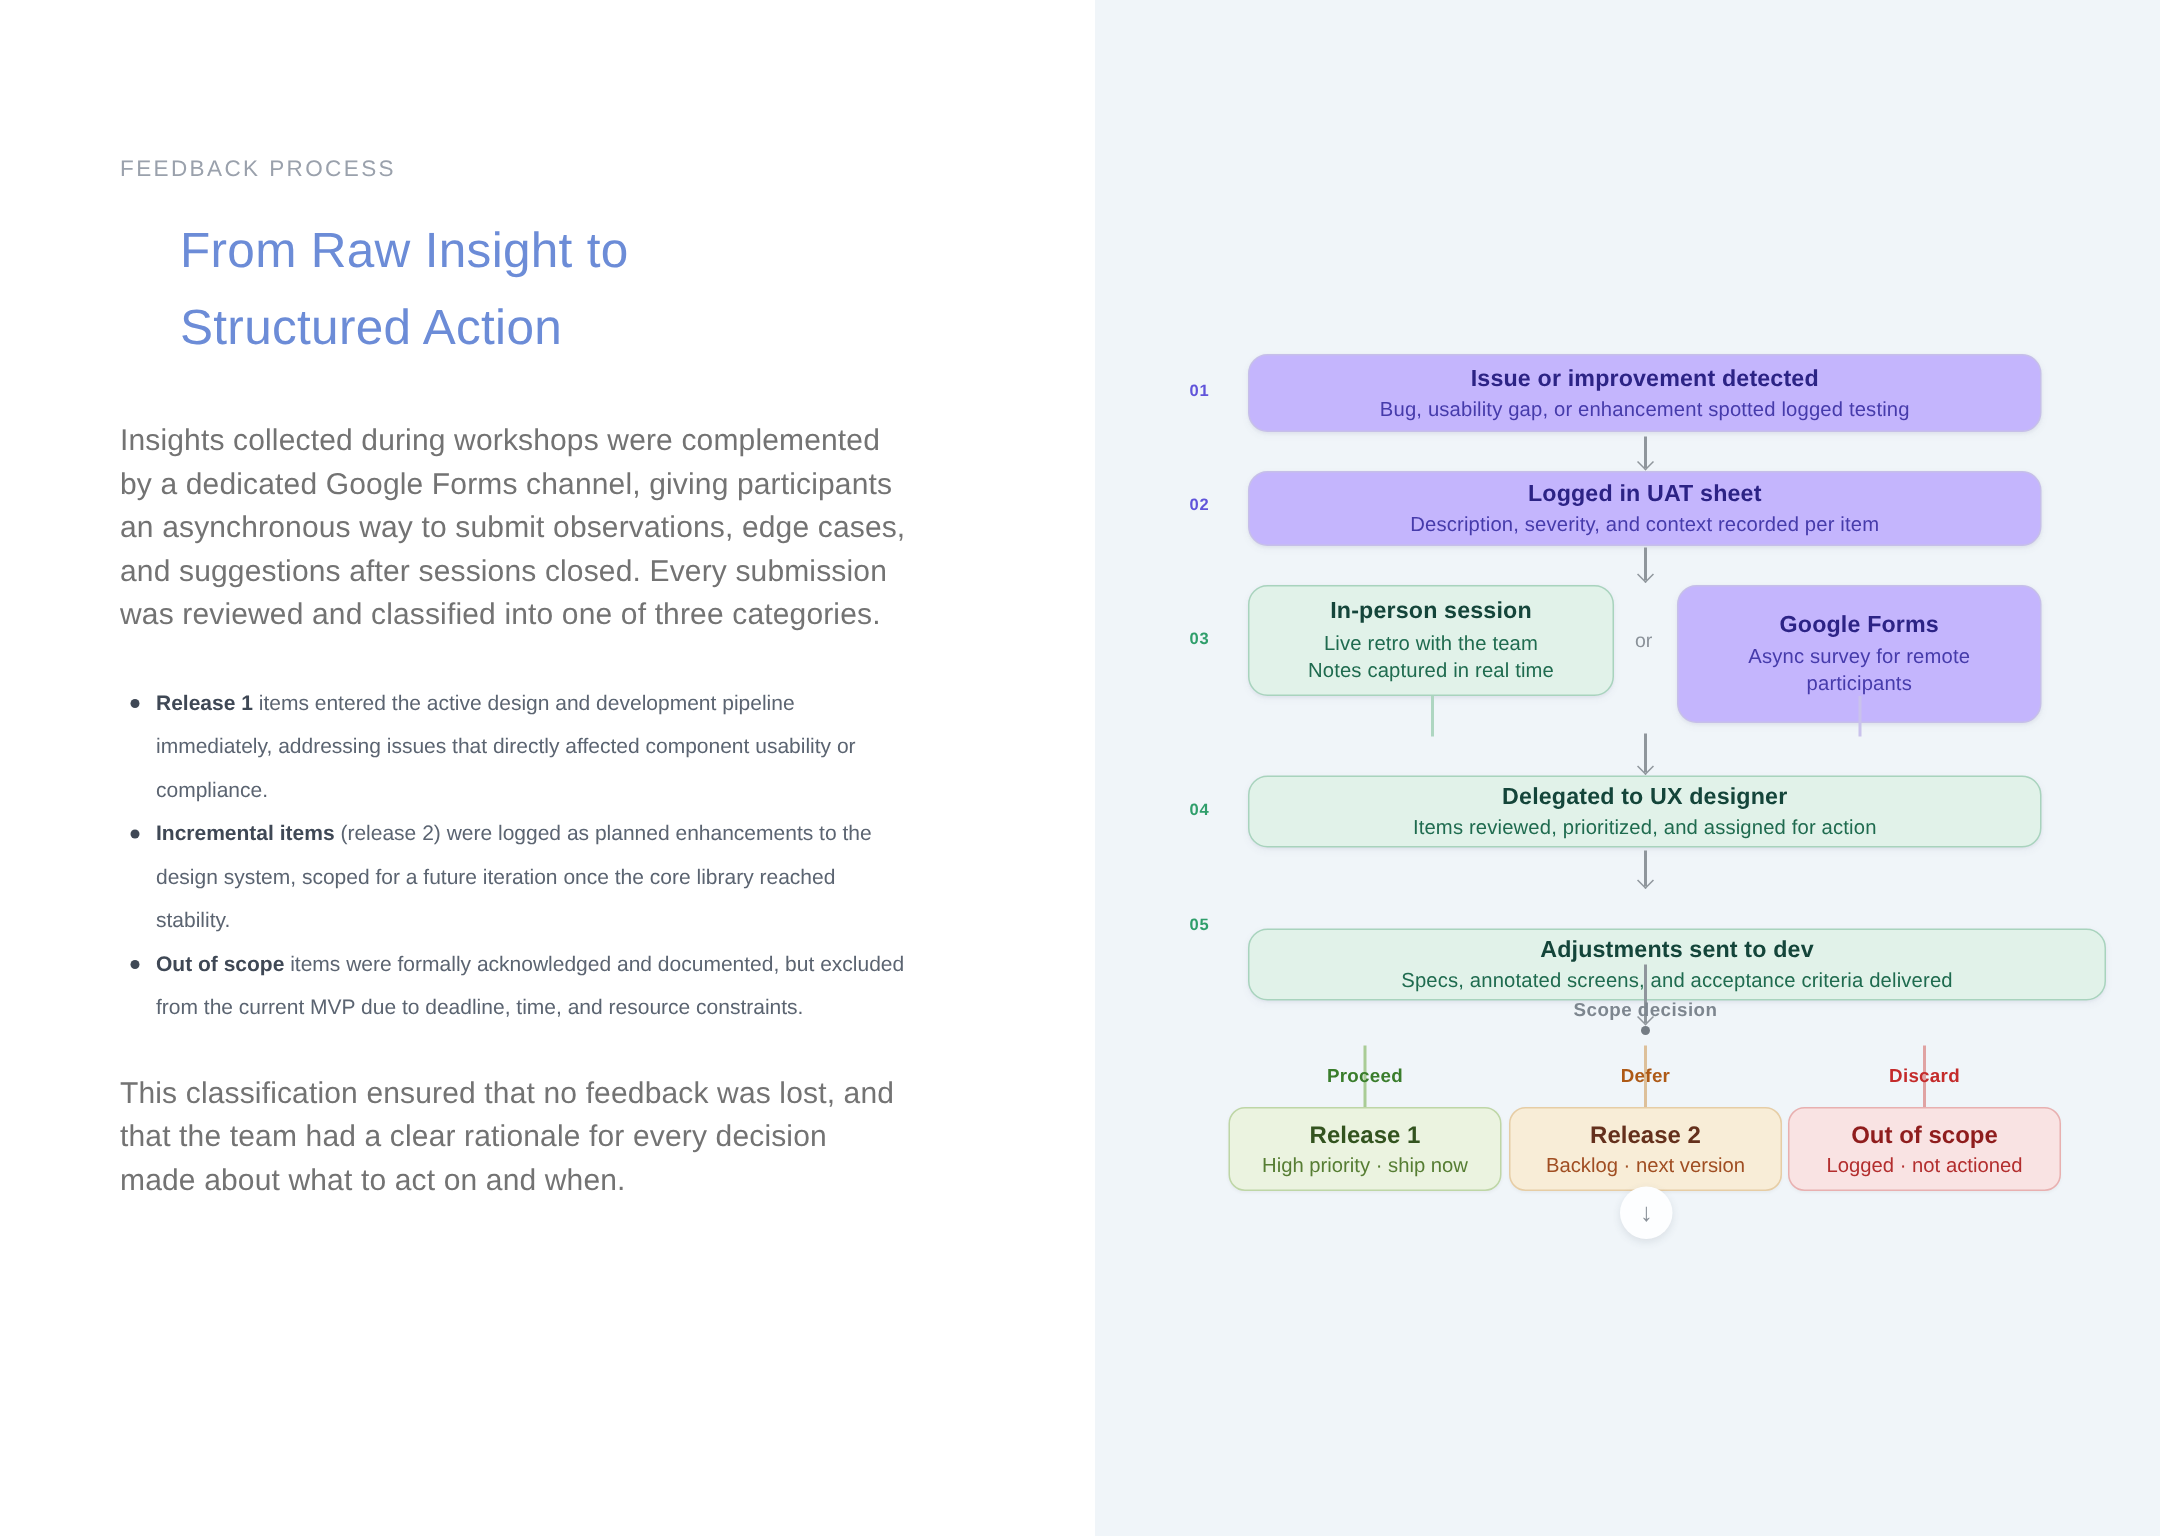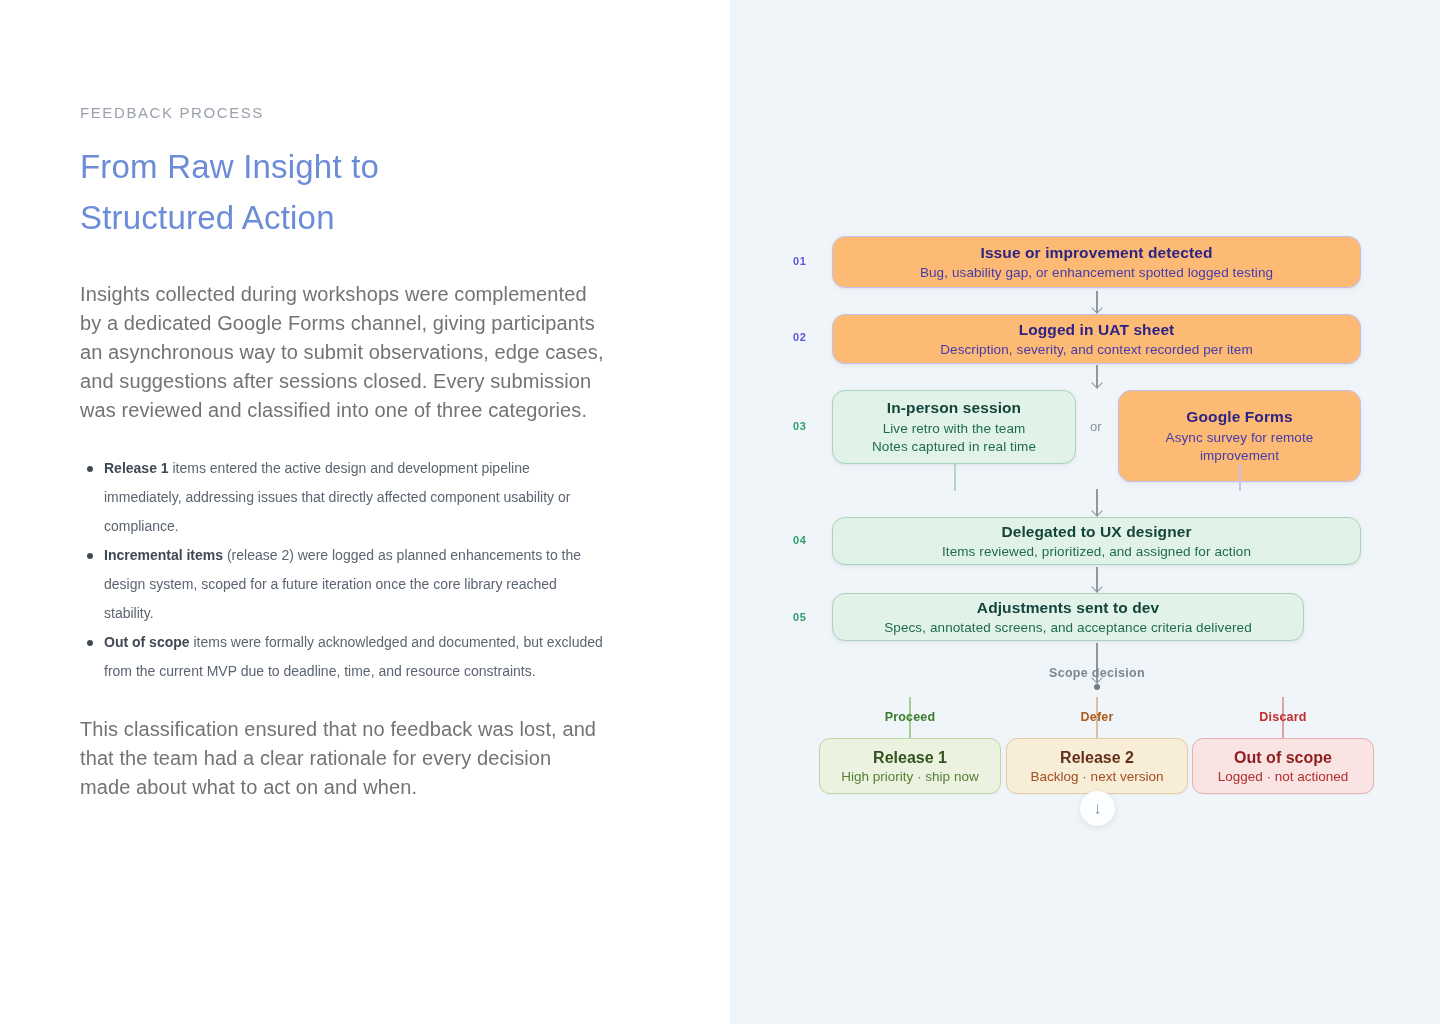--- a/index.html
+++ b/index.html
@@ -4,38 +4,38 @@
 <style>
   * { margin:0; padding:0; box-sizing:border-box; }
   html,body { width:1440px; height:1024px; overflow:hidden;
     font-family:"Liberation Sans", sans-serif; }
   .page { position:relative; width:1440px; height:1024px; background:#ffffff; }
 
   
   .left-panel { position:absolute; left:0; top:0; width:730px; height:1024px; background:#ffffff; }
   .article { position:absolute; left:80px; top:104px; width:524px; }
   .eyebrow { font-size:15px; letter-spacing:1.6px; color:#9aa1ac; font-weight:400; margin-bottom:20px; }
-  .title { font-size:33px; line-height:51px; font-weight:500; color:#6c8cd7; max-width:450px; margin-bottom:37px; letter-spacing:0.2px; }
+  .title { font-size:33px; line-height:51px; font-weight:500; color:#6c8cd7; max-width:450px; margin-bottom:37px; letter-spacing:0.2px;margin-left:40px; }
   .body-text { font-size:20px; line-height:29px; color:#737373; letter-spacing:0.1px; }
   .intro { margin-bottom:29px; }
   ul.points { list-style:none; margin-bottom:29px; }
   ul.points li { position:relative; padding-left:24px; font-size:14px; line-height:29px; color:#5b6471; }
   ul.points li::before { content:""; position:absolute; left:7px; top:12px; width:6px; height:6px; border-radius:50%; background:#3f4855; }
   .lead { font-weight:700; color:#3f4855; }
 
   
   .right-panel { position:absolute; left:730px; top:0; width:710px; height:1024px; background:#f0f5f9; }
 
   .stepnum { position:absolute; font-size:11px; font-weight:700; letter-spacing:0.6px; }
   .stepnum.purple { color:#6054da; }
   .stepnum.green { color:#2f9e6b; }
 
   .box { position:absolute; border-radius:13px; text-align:center; display:flex; flex-direction:column; justify-content:center;
     box-shadow:0 1px 2px rgba(70,70,120,0.06), 0 2px 6px rgba(70,70,120,0.05); }
-  .box.purple { background:#fdba74; border:1px solid #c6bfe9; }
+  .box.purple { background:#c4b5fd; border:1px solid #c6bfe9; }
   .box.green  { background:#e1f2e9; border:1px solid #a8d3bd; }
   .box .t { font-size:15.5px; font-weight:600; margin-bottom:3px; letter-spacing:0.1px; }
   .box .s { font-size:13.5px; letter-spacing:0.1px; }
   .box.purple .t { color:#2c2385; }
   .box.purple .s { color:#463bab; }
   .box.green .t { color:#14453a; }
   .box.green .s { color:#1f6b4f; }
   .box.mini .s { line-height:18px; }
   .box.mini .s + .s { margin-top:0; }
 
@@ -118,33 +118,33 @@
     <div class="vline arrowhead" style="left:366px; top:365px; height:22px;"></div>
 
     <div class="box green mini" style="left:102px; top:390px; width:244px; height:74px;">
       <div class="t">In-person session</div>
       <div class="s">Live retro with the team</div>
       <div class="s">Notes captured in real time</div>
     </div>
     <div class="or-label" style="left:360px; top:419px;">or</div>
     <div class="box purple mini" style="left:388px; top:390px; width:243px; height:92px; padding:0 28px;">
       <div class="t">Google Forms</div>
-      <div class="s" style="line-height:18px;">Async survey for remote improvement</div>
+      <div class="s" style="line-height:18px;">Async survey for remote participants</div>
     </div>
     <div class="tail green" style="left:224px; top:464px; height:27px;"></div>
     <div class="tail purple" style="left:509px; top:464px; height:27px;"></div>
     <div class="vline arrowhead" style="left:366px; top:489px; height:26px;"></div>
 
     <div class="box green" style="left:102px; top:517px; width:529px; height:48px;">
       <div class="t">Delegated to UX designer</div>
       <div class="s">Items reviewed, prioritized, and assigned for action</div>
     </div>
     <div class="vline arrowhead" style="left:366px; top:567px; height:24px;"></div>
 
-    <div class="box green" style="left:102px; top:593px; width:472px; height:48px;">
+    <div class="box green" style="left:102px; top:619px; width:572px; height:48px;">
       <div class="t">Adjustments sent to dev</div>
       <div class="s">Specs, annotated screens, and acceptance criteria delivered</div>
     </div>
 
     <div class="vline arrowhead" style="left:366px; top:643px; height:39px;"></div>
     <div class="scope-label" style="left:287px; top:666px; width:160px; text-align:center;">Scope decision</div>
     <div class="dot" style="left:364px; top:684px;"></div>
 
     <div class="tail proceed" style="left:179px; top:697px; height:41px;"></div>
     <div class="tail defer" style="left:366px; top:697px; height:41px;"></div>

